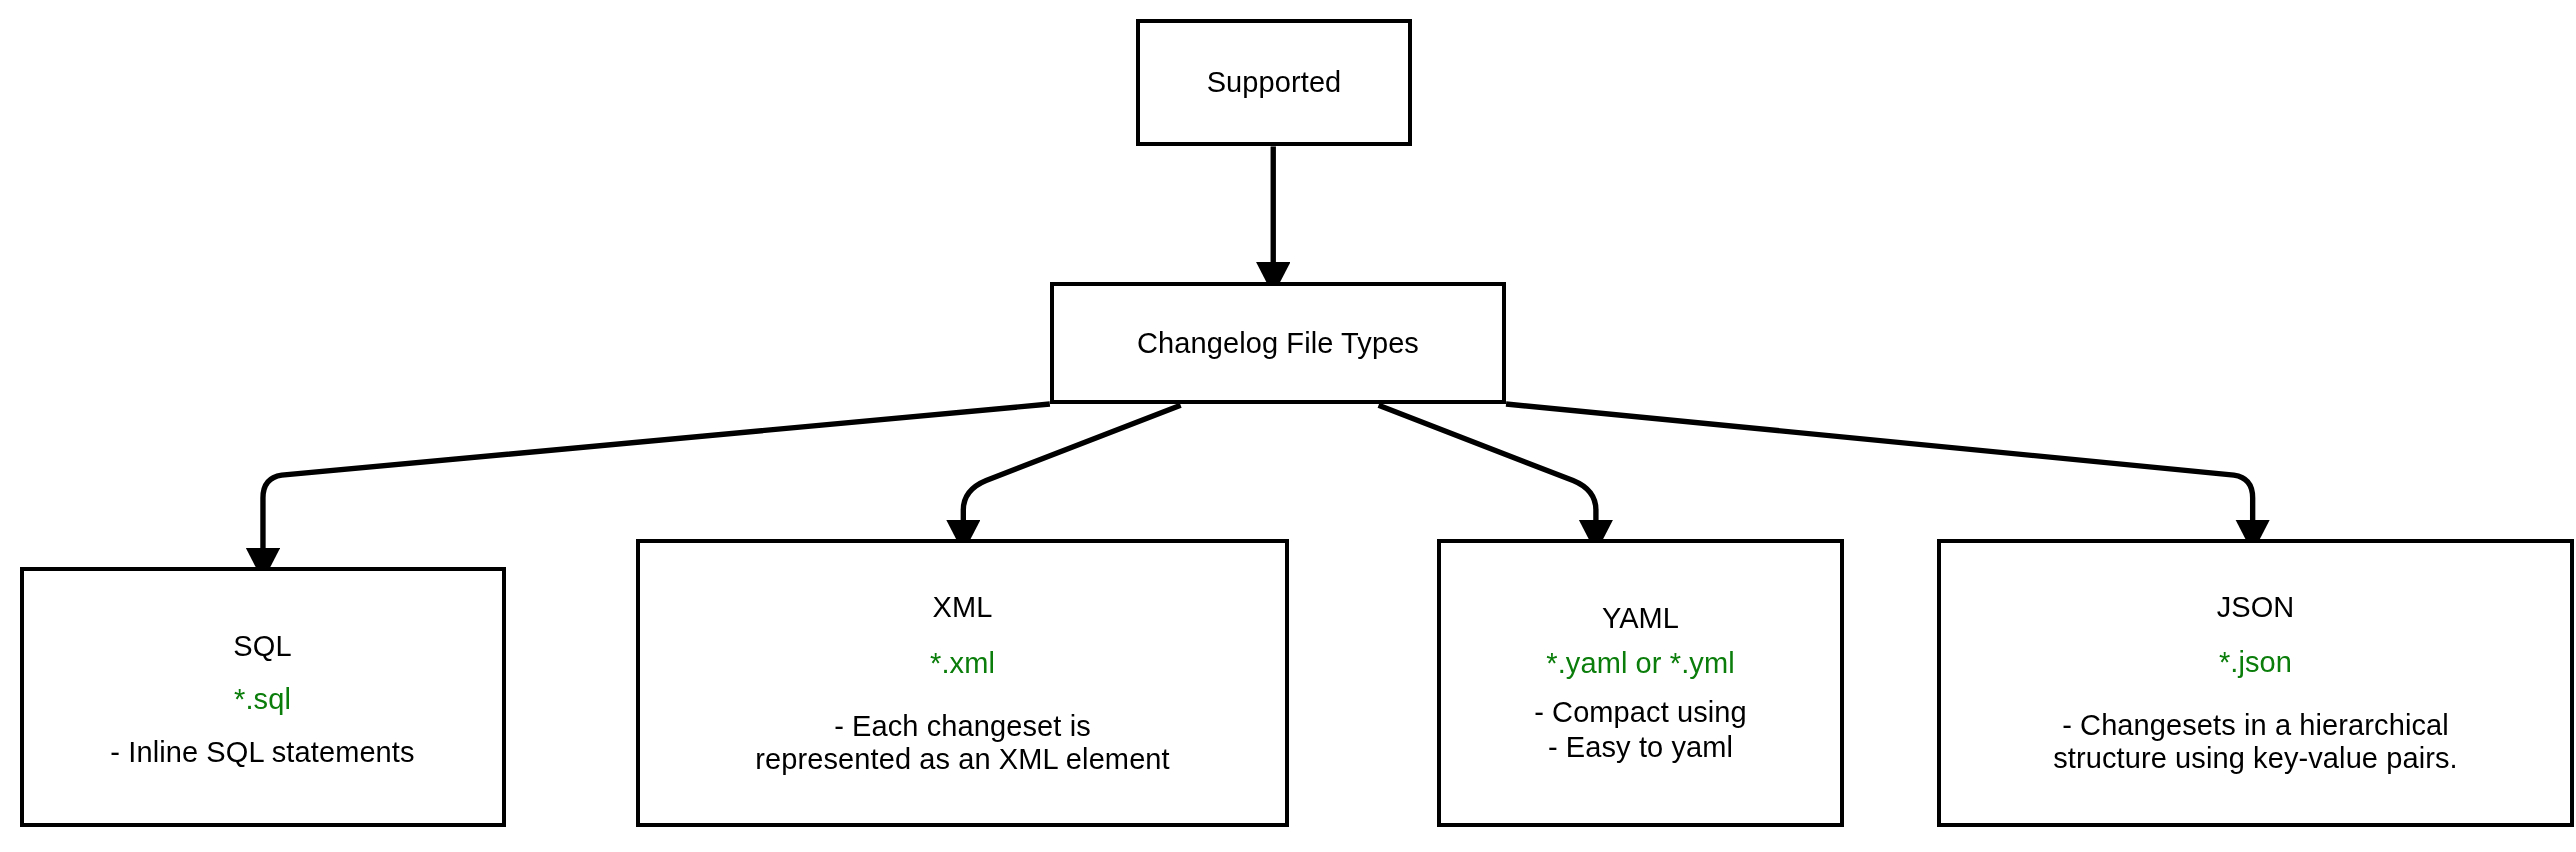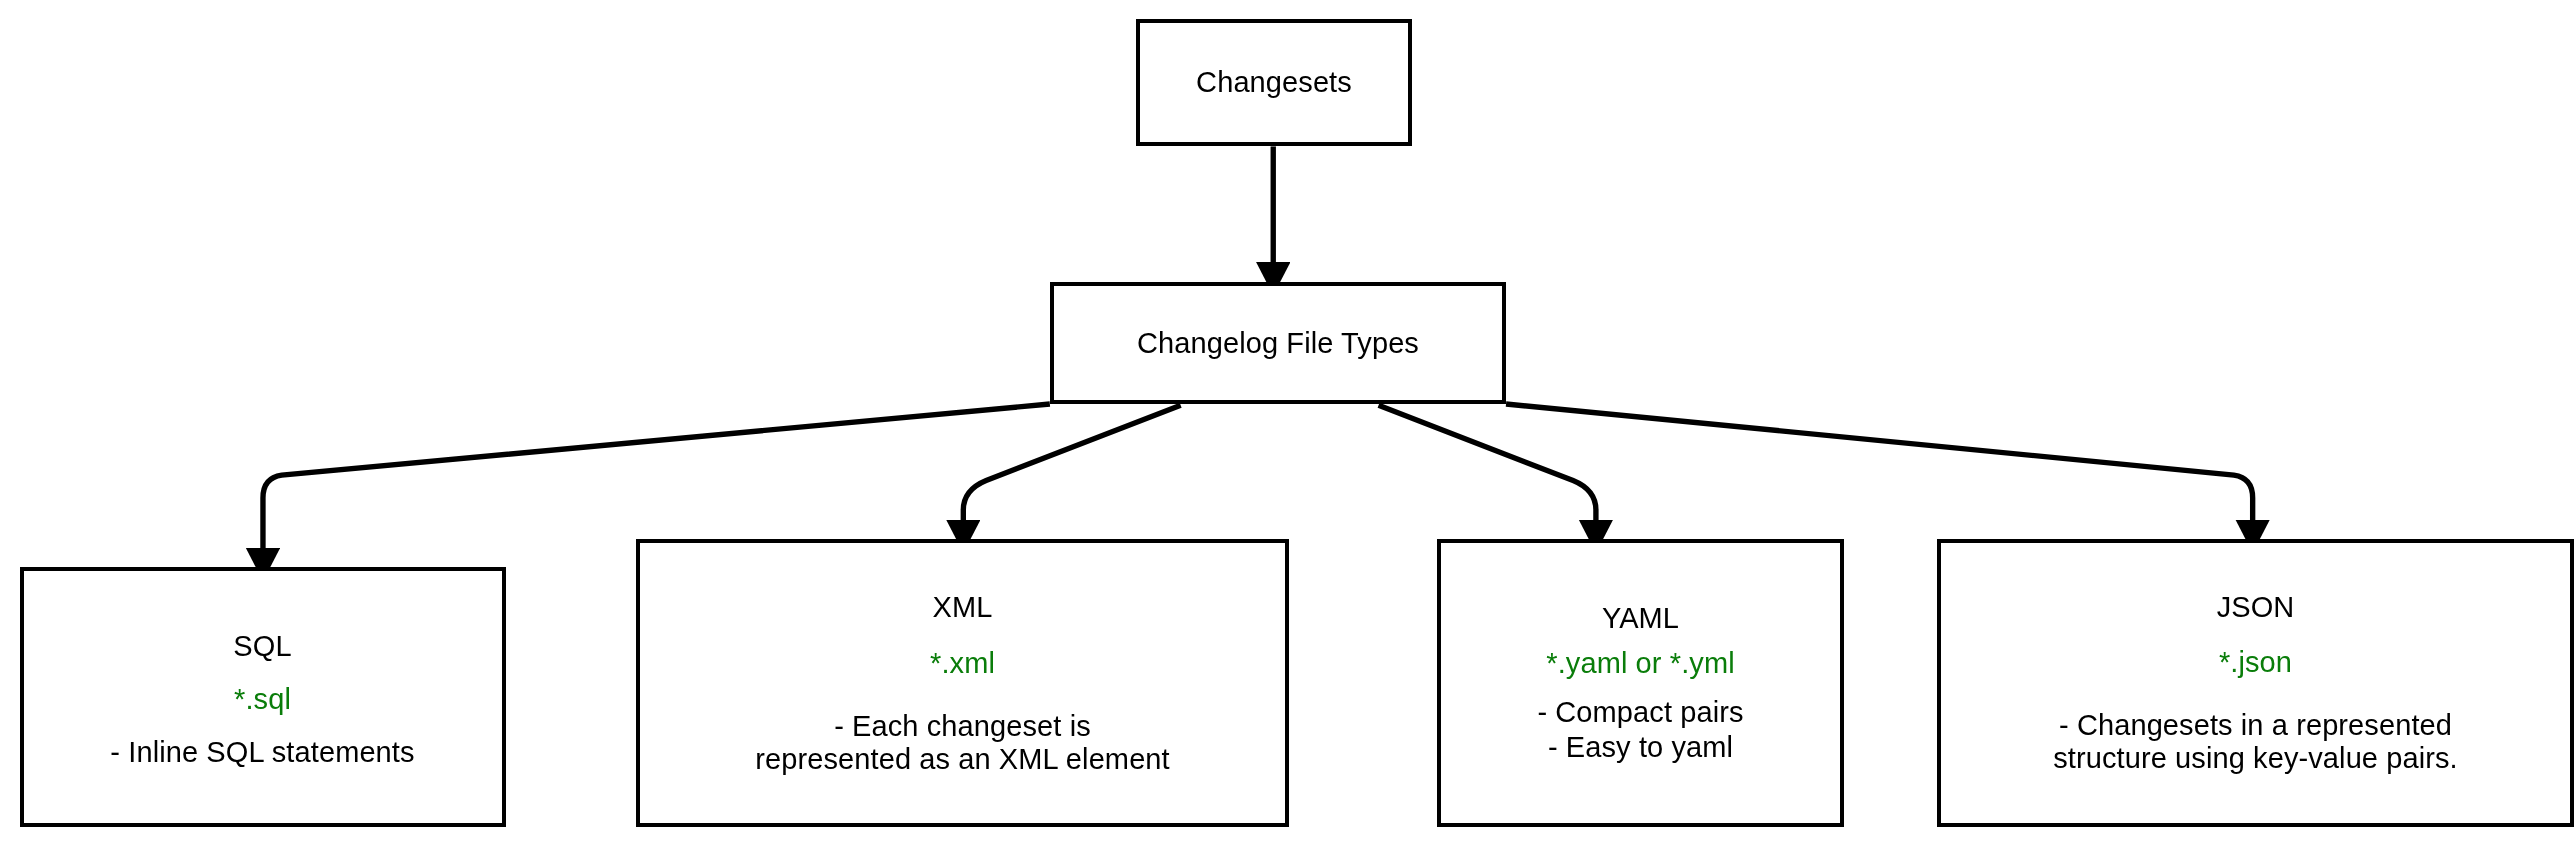--- a/index.html
+++ b/index.html
@@ -136,21 +136,21 @@
     <path d="M1565,602 L420,708 Q392,712 392,742 L392,826" fill="none" stroke="#000000" stroke-width="8" marker-end="url(#arrow)"></path>
 
     <path d="M1760,604 L1470,716 Q1436,730 1436,760 L1436,784" fill="none" stroke="#000000" stroke-width="8" marker-end="url(#arrow)"></path>
 
     <path d="M2055,604 L2345,716 Q2379,730 2379,760 L2379,784" fill="none" stroke="#000000" stroke-width="8" marker-end="url(#arrow)"></path>
 
     <path d="M2245,602 L3330,708 Q3358,712 3358,742 L3358,784" fill="none" stroke="#000000" stroke-width="8" marker-end="url(#arrow)"></path>
   </svg>
 
   <div class="node" id="node-changelog">
-    <span class="node-line node-title">Changesets</span>
+    <span class="node-line node-title">Supported</span>
   </div>
 
   <div class="node" id="node-supported">
     <span class="node-line node-title">Changelog File Types</span>
   </div>
 
   <div class="node" id="node-sql">
     <span class="node-line node-title">SQL</span>
     <span class="node-line node-ext">*.sql</span>
     <span class="node-line node-desc">- Inline SQL statements</span>
@@ -159,25 +159,25 @@
   <div class="node" id="node-xml">
     <span class="node-line node-title">XML</span>
     <span class="node-line node-ext">*.xml</span>
     <span class="node-line node-desc">- Each changeset is</span>
     <span class="node-line node-desc">represented as an XML element</span>
   </div>
 
   <div class="node" id="node-yaml">
     <span class="node-line node-title">YAML</span>
     <span class="node-line node-ext">*.yaml or *.yml</span>
-    <span class="node-line node-desc">- Compact pairs</span>
+    <span class="node-line node-desc">- Compact using</span>
     <span class="node-line node-desc">- Easy to yaml</span>
   </div>
 
   <div class="node" id="node-json">
     <span class="node-line node-title">JSON</span>
     <span class="node-line node-ext">*.json</span>
-    <span class="node-line node-desc">- Changesets in a represented</span>
+    <span class="node-line node-desc">- Changesets in a hierarchical</span>
     <span class="node-line node-desc">structure using key-value pairs.</span>
   </div>
 
 </div>
 
 
 </body></html>

